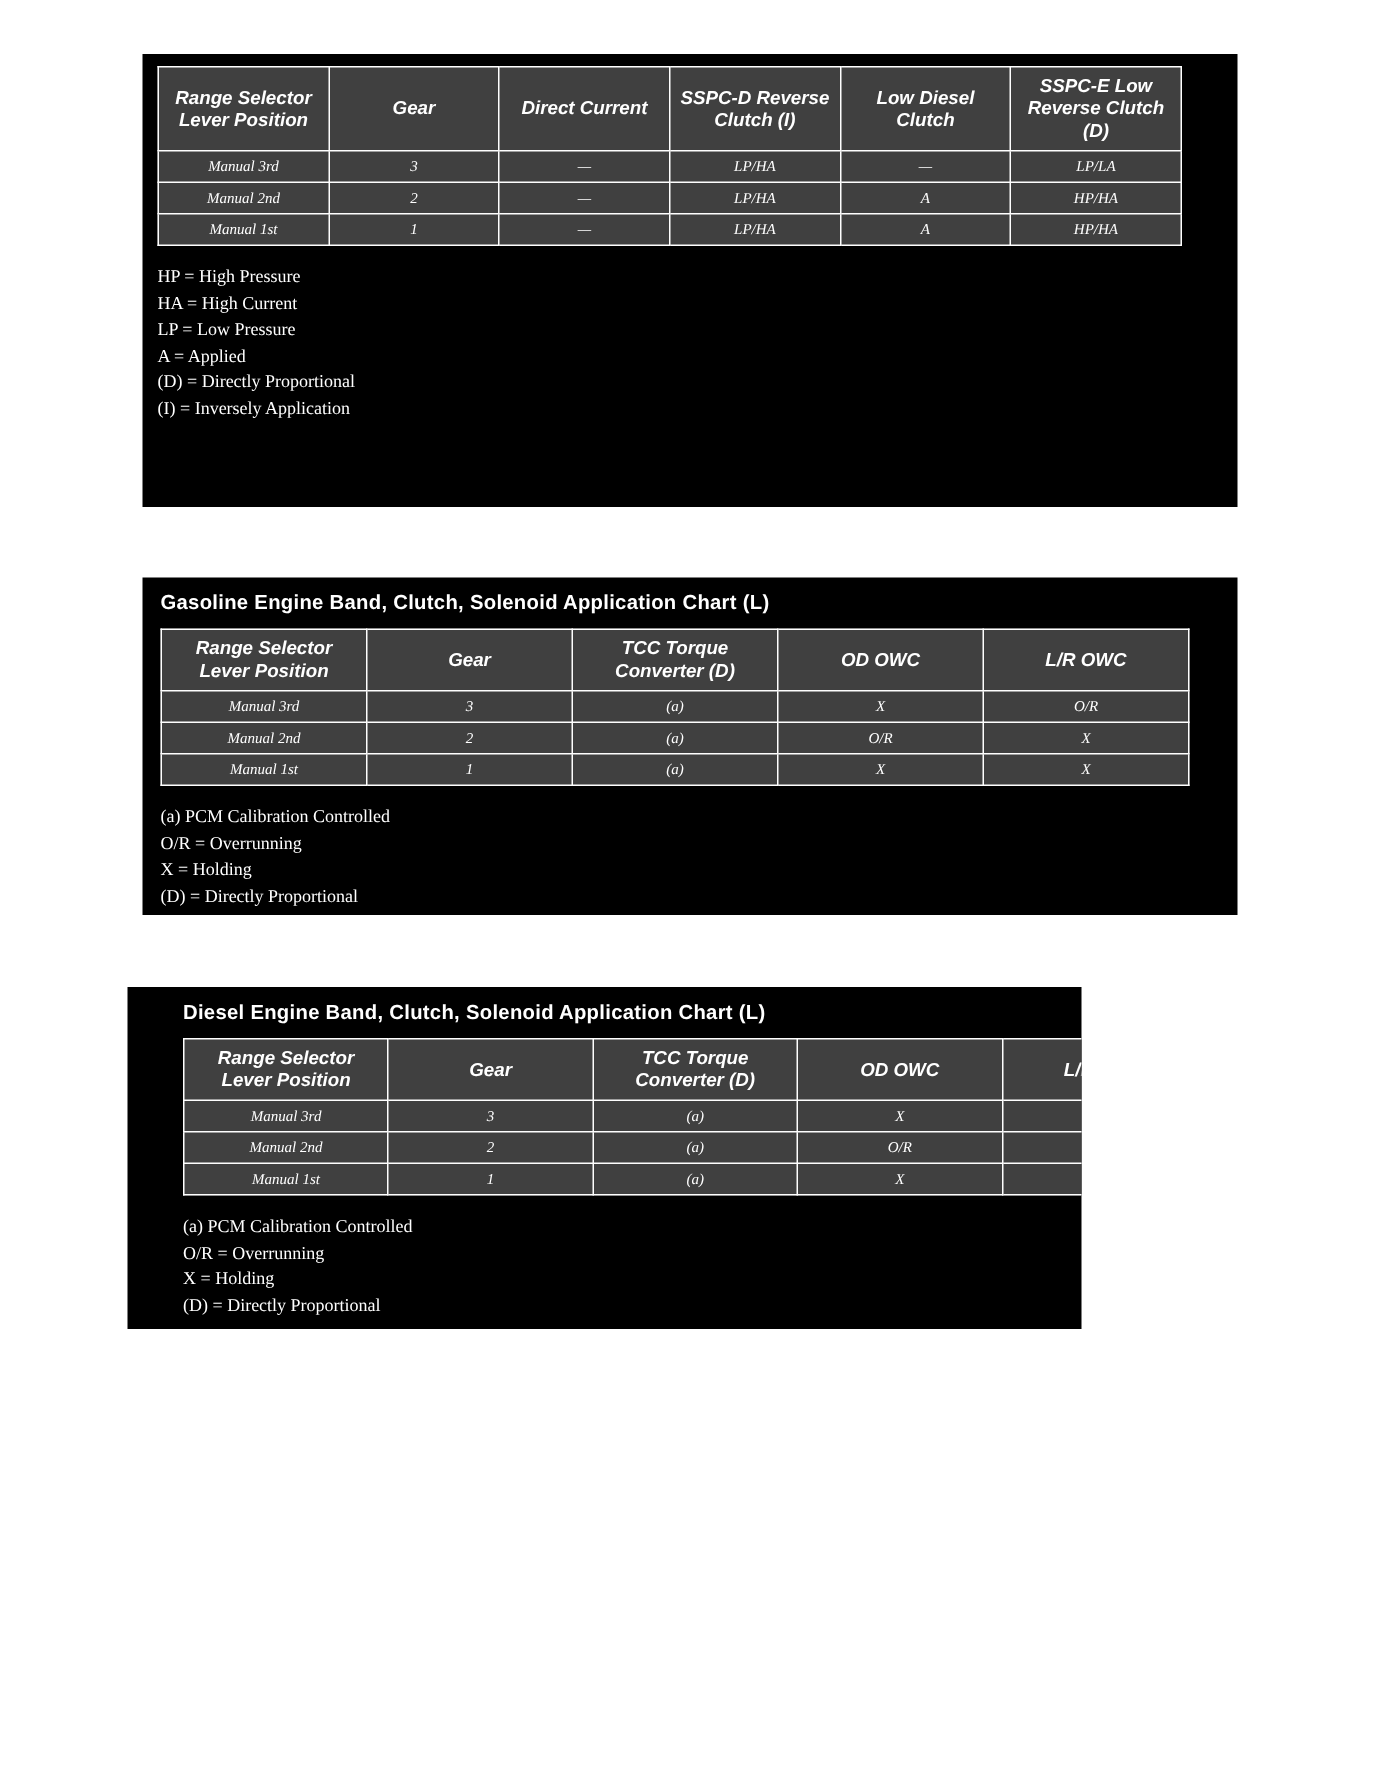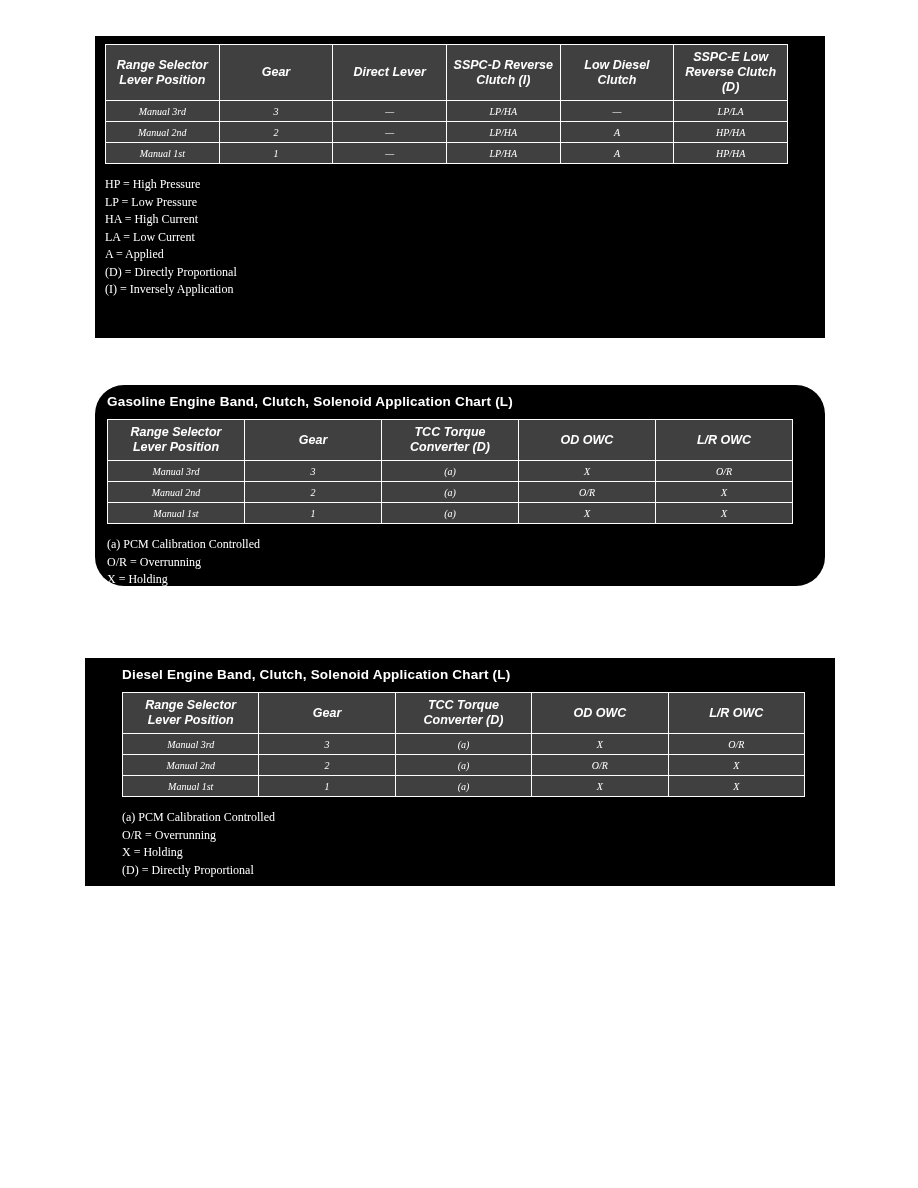--- a/index.html
+++ b/index.html
@@ -14,22 +14,22 @@
     background: #ffffff;
     overflow: hidden;
   }
   .panel {
     position: absolute;
     background: #000000;
     color: #ffffff;
     overflow: hidden;
   }
   .panel-1 { left: 95px; top: 36px;  width: 730px; height: 302px; padding: 8px 10px; }
-  .panel-2 { left: 95px; top: 385px; width: 730px; height: 201px; padding: 6px 12px; border-radius: 29px; }
-  .panel-3 { left: 85px; top: 658px; width: 750px; height: 228px; padding: 6px 37px; }
+  .panel-2 { left: 95px; top: 385px; width: 730px; height: 225px; padding: 6px 12px; }
+  .panel-3 { left: 85px; top: 658px; width: 636px; height: 228px; padding: 6px 37px; }
   .panel-title {
     font-family: "Liberation Sans", sans-serif;
     font-size: 13.5px;
     font-weight: bold;
     letter-spacing: 0.2px;
     color: #ffffff;
   }
   .panel-1 .panel-title { margin: 3px 0 9px 18px; }
   .panel-2 .panel-title { margin: 3px 0 10px 0; }
   .panel-3 .panel-title { margin: 3px 0 10px 0; }
@@ -73,21 +73,21 @@
 <body>
 
 <div class="page">
 
   <section class="panel panel-1">
     <table class="app-table">
         <thead>
           <tr>
             <th>Range Selector Lever Position</th>
             <th>Gear</th>
-            <th>Direct Lever</th>
+            <th>Direct Current</th>
             <th>SSPC-D Reverse Clutch (I)</th>
             <th>Low Diesel Clutch</th>
             <th>SSPC-E Low Reverse Clutch (D)</th>
           </tr>
         </thead>
         <tbody>
           <tr>
             <td>Manual 3rd</td>
             <td>3</td>
             <td>—</td>
@@ -108,23 +108,22 @@
             <td>1</td>
             <td>—</td>
             <td>LP/HA</td>
             <td>A</td>
             <td>HP/HA</td>
           </tr>
         </tbody>
       </table>
     <div class="footnotes">
         <div class="footnote">HP = High Pressure</div>
+        <div class="footnote">HA = High Current</div>
         <div class="footnote">LP = Low Pressure</div>
-        <div class="footnote">HA = High Current</div>
-        <div class="footnote">LA = Low Current</div>
         <div class="footnote">A = Applied</div>
         <div class="footnote">(D) = Directly Proportional</div>
         <div class="footnote">(I) = Inversely Application</div>
       </div>
   </section>
 
   <section class="panel panel-2">
     <h2 class="panel-title">Gasoline Engine Band, Clutch, Solenoid Application Chart (L)</h2>
     <table class="app-table">
         <thead>

